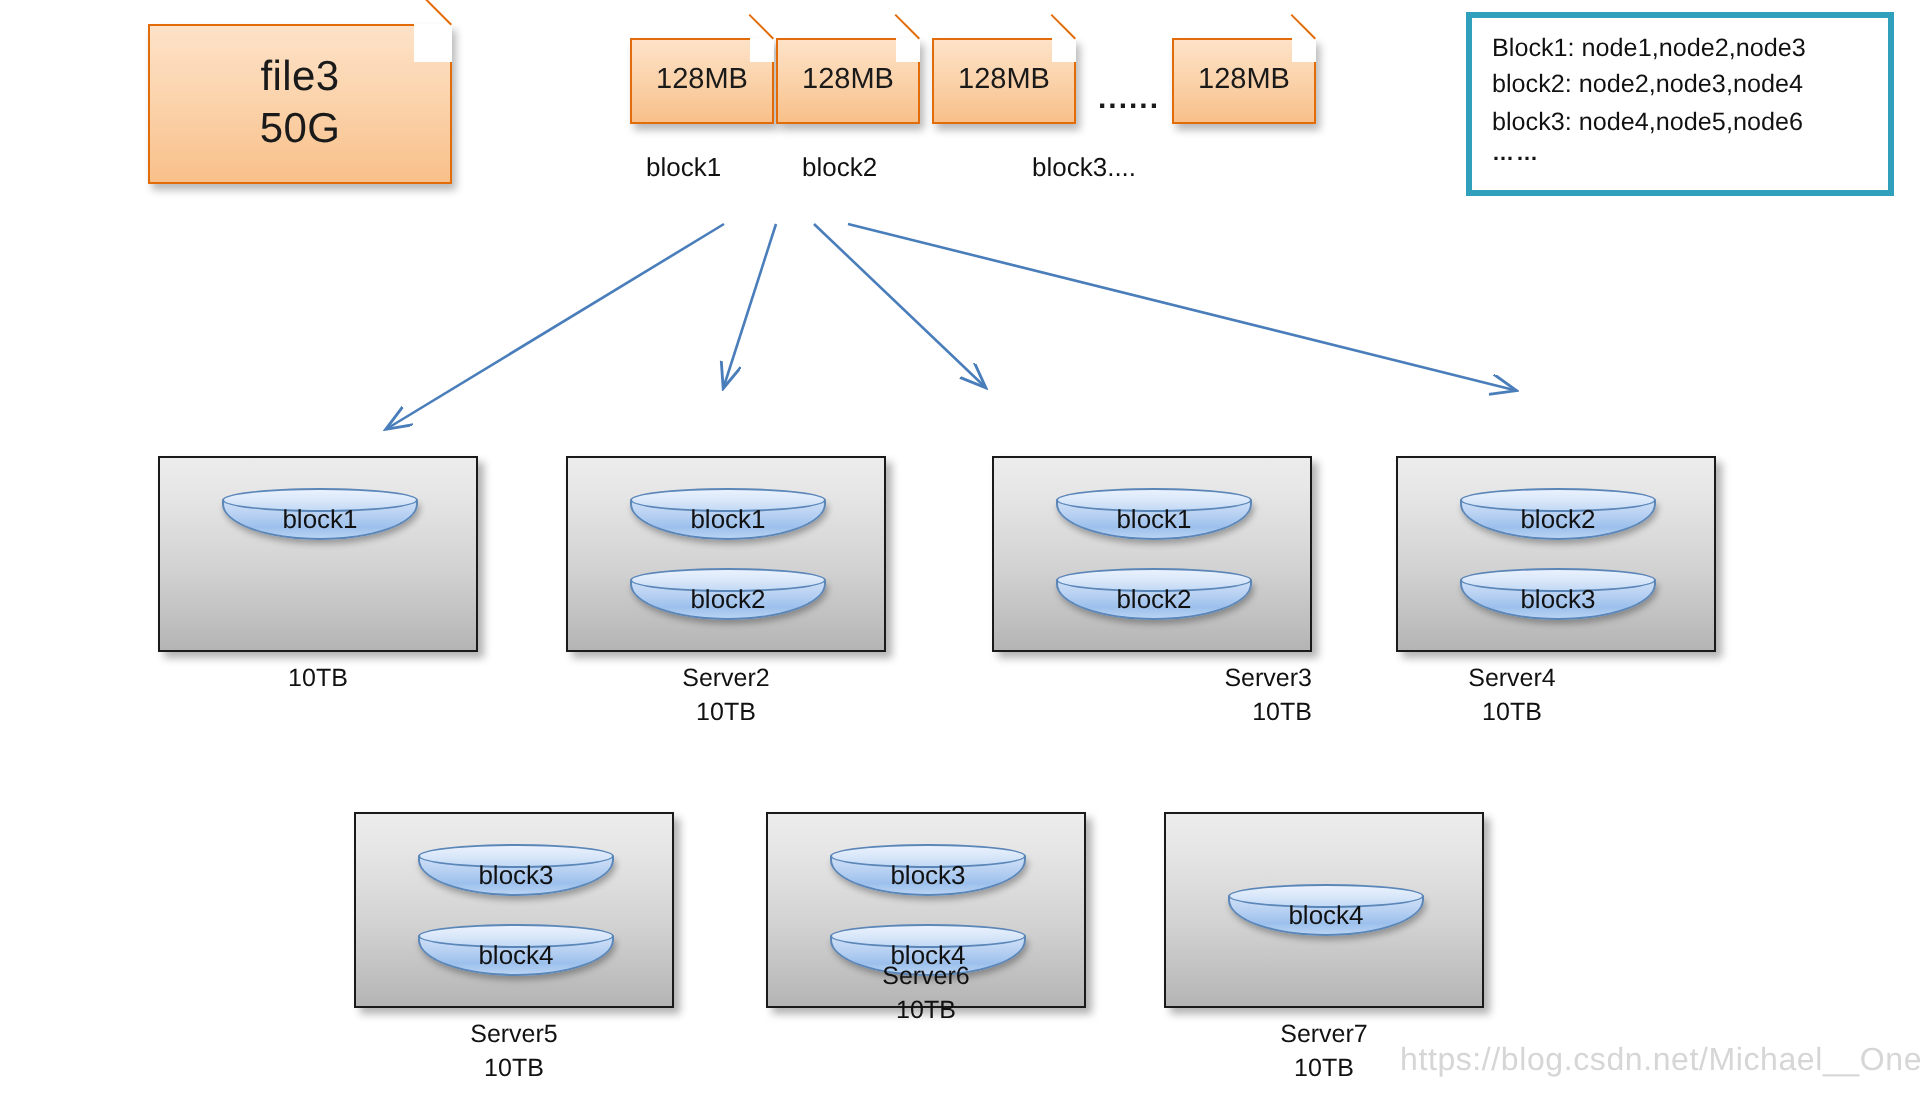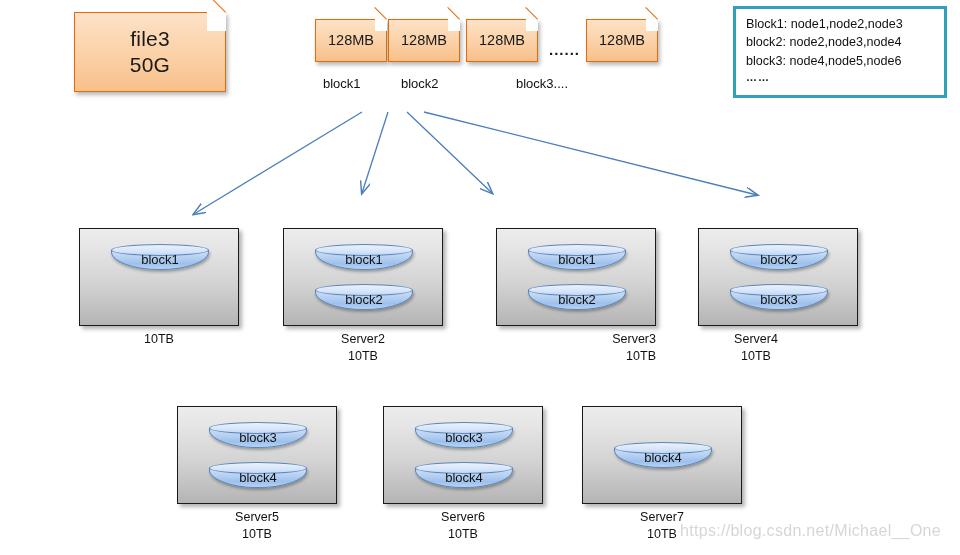--- a/index.html
+++ b/index.html
@@ -163,21 +163,21 @@
   #arrow-layer {
     position: absolute;
     left: 0; top: 0;
     width: 960px; height: 555px;
     pointer-events: none;
   }
 
   
   #watermark {
     position: absolute;
-    left: 680px;
+    left: 700px;
     top: 522px;
     font-size: 16px;
     color: #d6d6d6;
     white-space: nowrap;
     letter-spacing: 0.3px;
   }
 </style>
 </head>
 <body>
 
@@ -321,21 +321,21 @@
       <div class="body"></div>
       <div class="top"></div>
       <div class="disk-text">block3</div>
     </div>
     <div class="disk" style="left:31px; top:55px; width:98px;">
       <div class="body"></div>
       <div class="top"></div>
       <div class="disk-text">block4</div>
     </div>
   </div>
-  <div class="server-label" style="left:383px; top:509px; width:160px;">
+  <div class="server-label" style="left:383px; top:480px; width:160px;">
     <div>Server6</div>
     <div>10TB</div>
   </div>
 
   <div class="server" style="left:582px; top:406px; width:160px; height:98px;">
     <div class="disk" style="left:31px; top:35px; width:98px;">
       <div class="body"></div>
       <div class="top"></div>
       <div class="disk-text">block4</div>
     </div>

